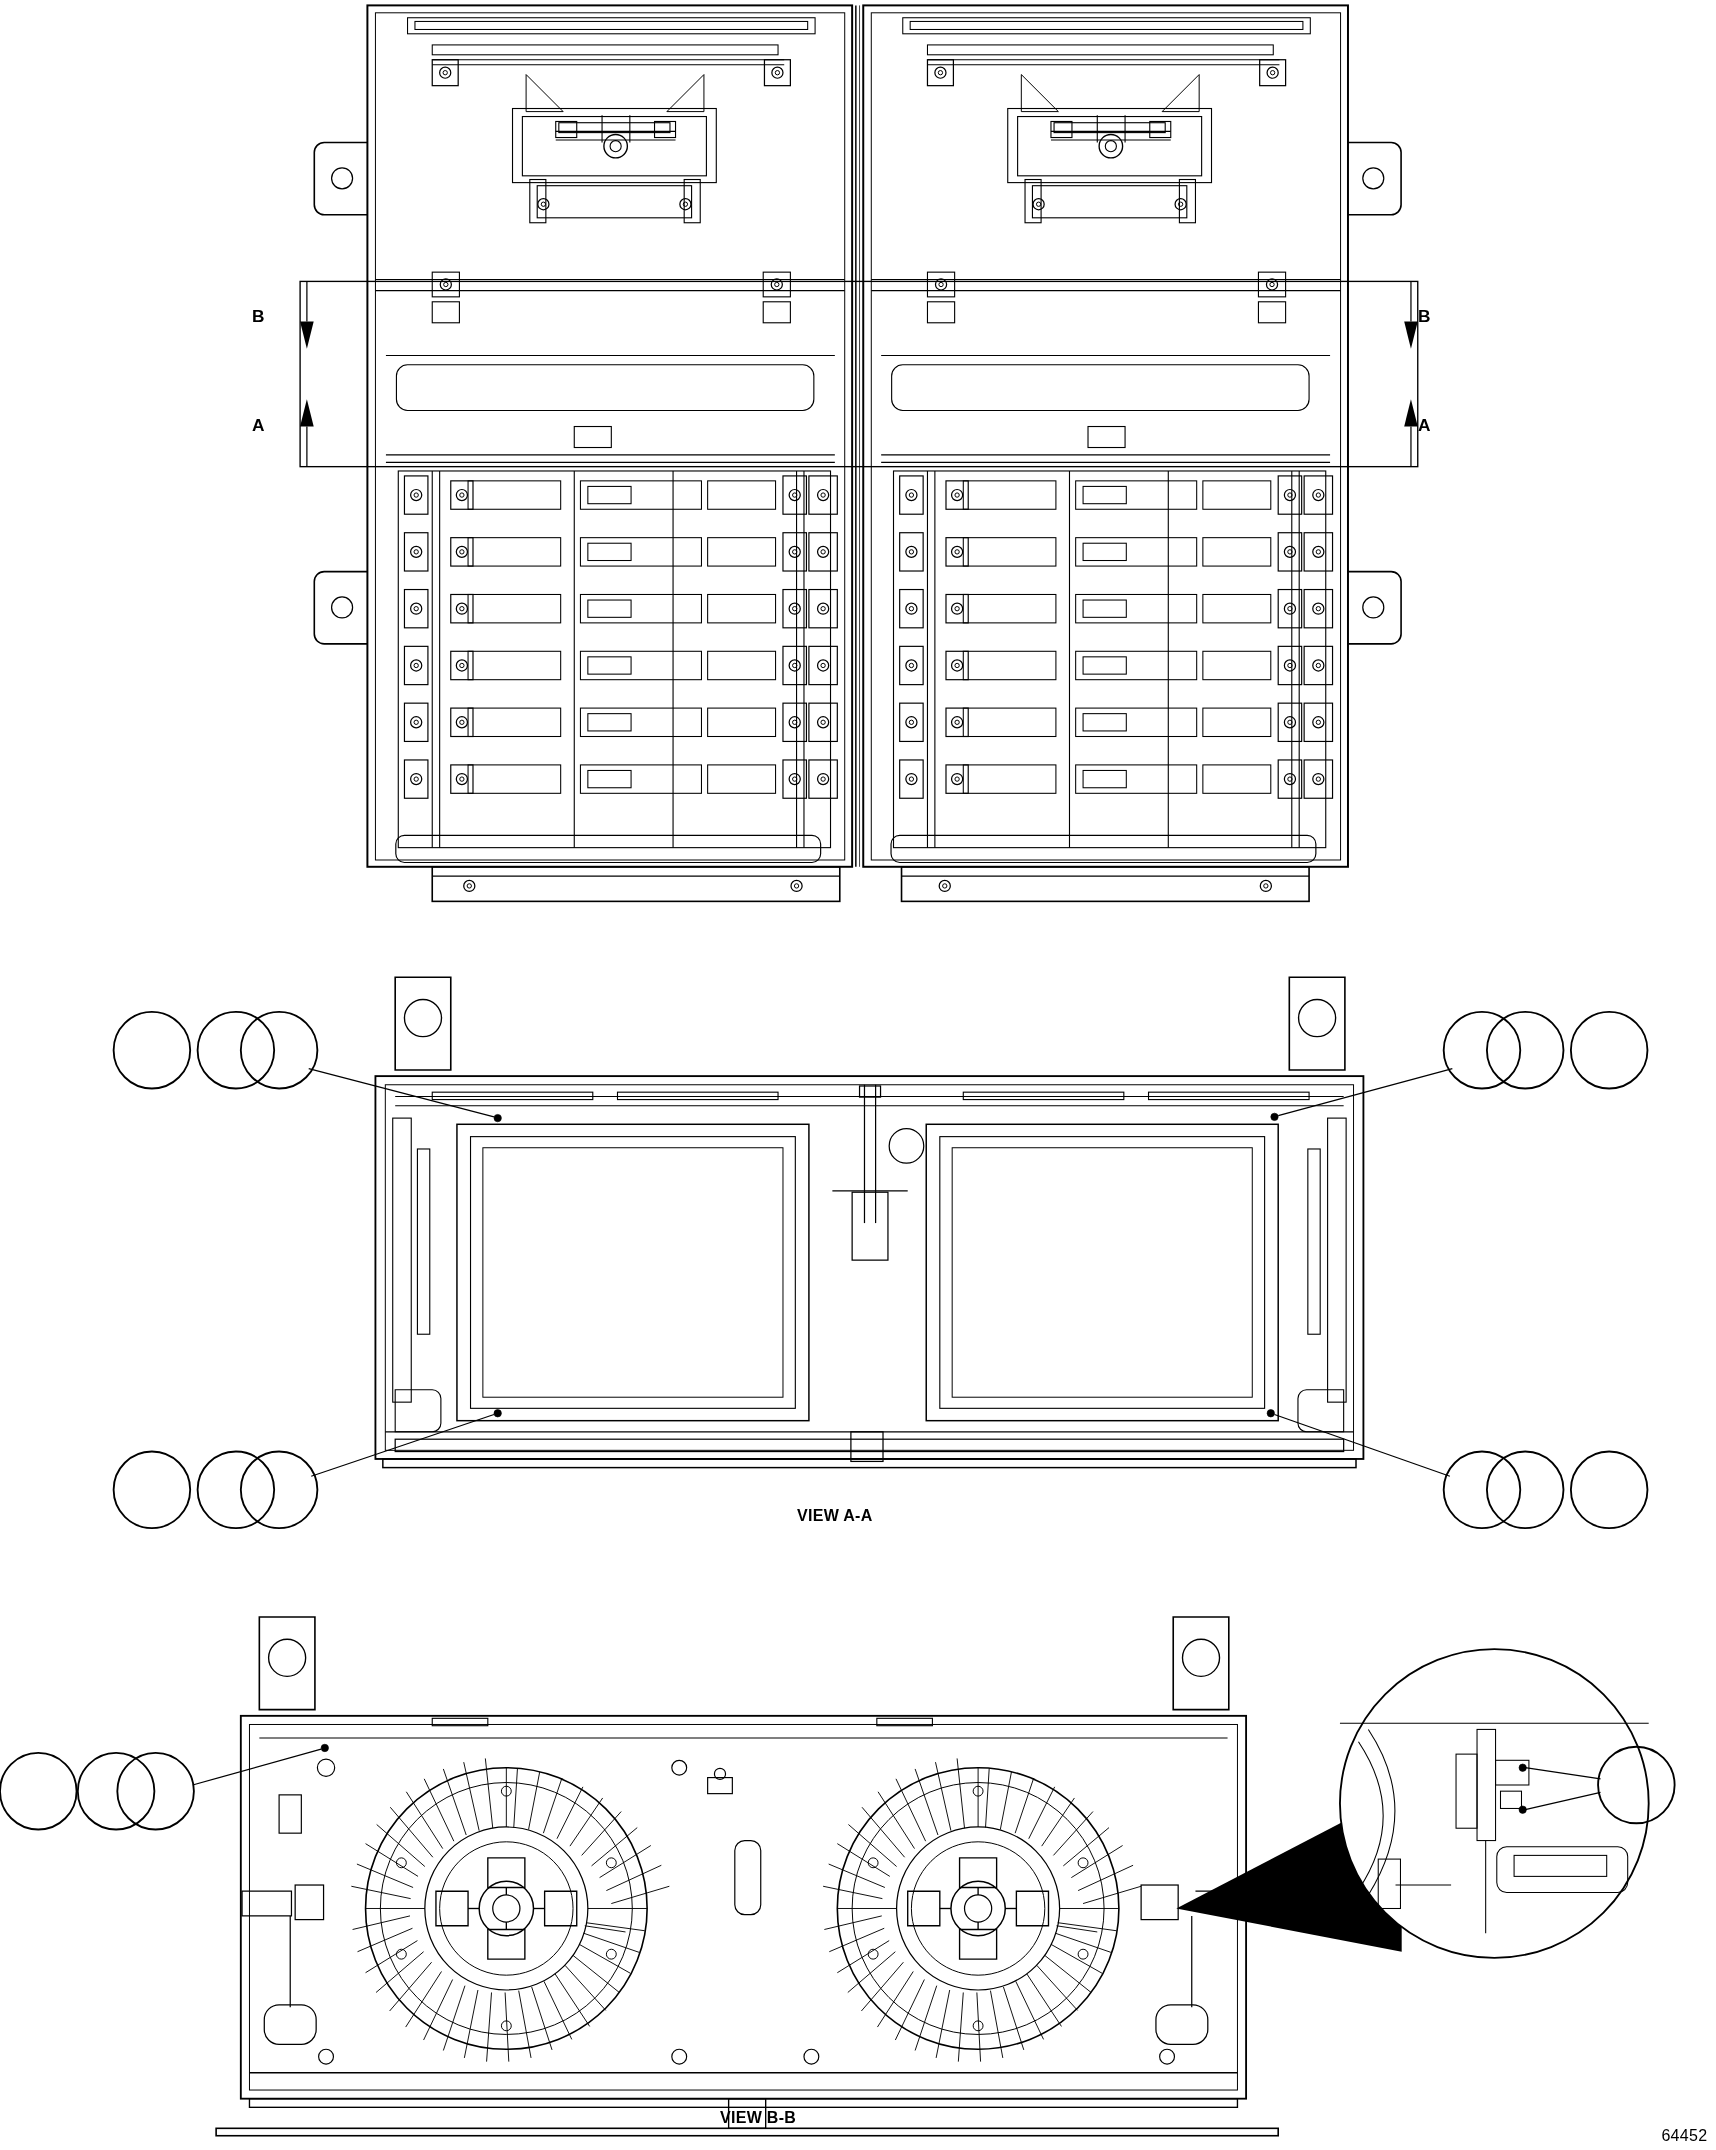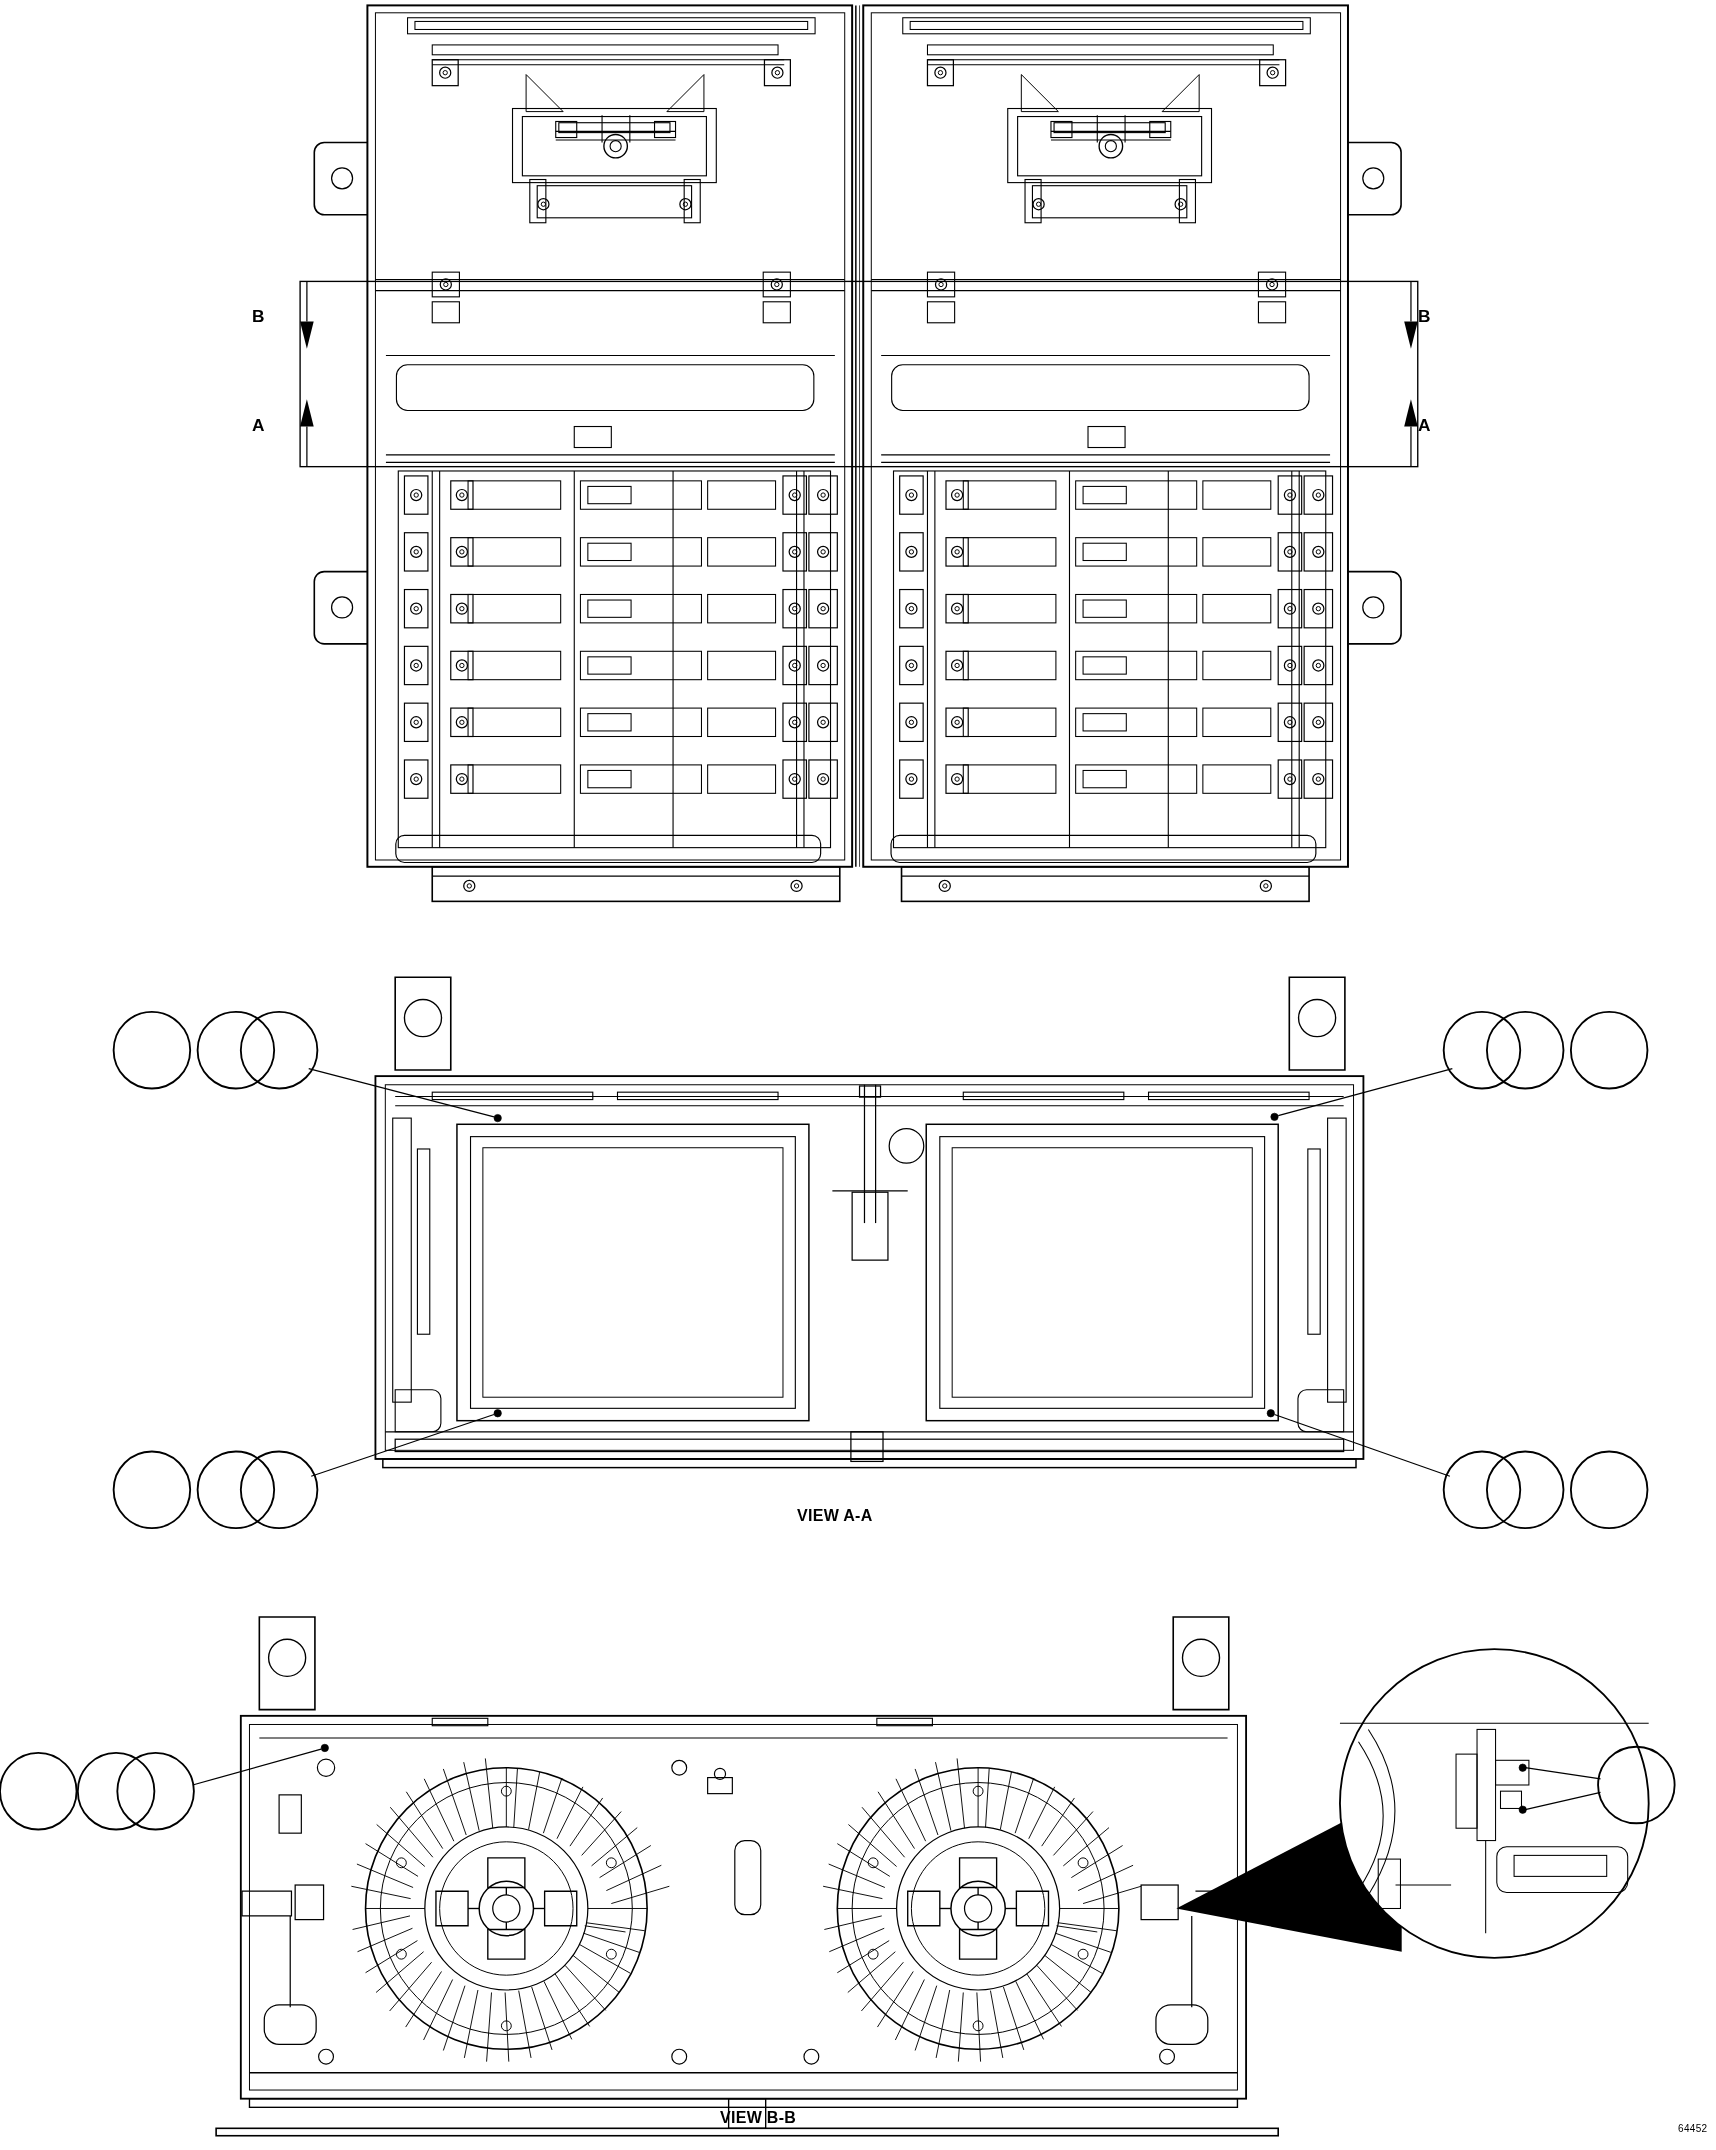--- a/index.html
+++ b/index.html
@@ -34,22 +34,22 @@
     font-weight: bold;
     letter-spacing: 0.3px;
     font-family: "Liberation Sans", sans-serif;
     white-space: nowrap;
   }
   #caption-aa { left: 797px; top: 1507px; }
   #caption-bb { left: 720px; top: 2109px; }
   .sheet-code {
     position: absolute;
     right: 8.6px;
-    bottom: 17px;
-    font-size: 10px;
+    bottom: 6px;
+    font-size: 16px;
     font-family: "Liberation Sans", sans-serif;
     letter-spacing: 0.3px;
   }
   .sect-label {
     position: absolute;
     font-size: 17.3px;
     font-weight: bold;
     font-family: "Liberation Sans", sans-serif;
   }
   #lbl-b-left  { left: 252px;  top: 306px; }

